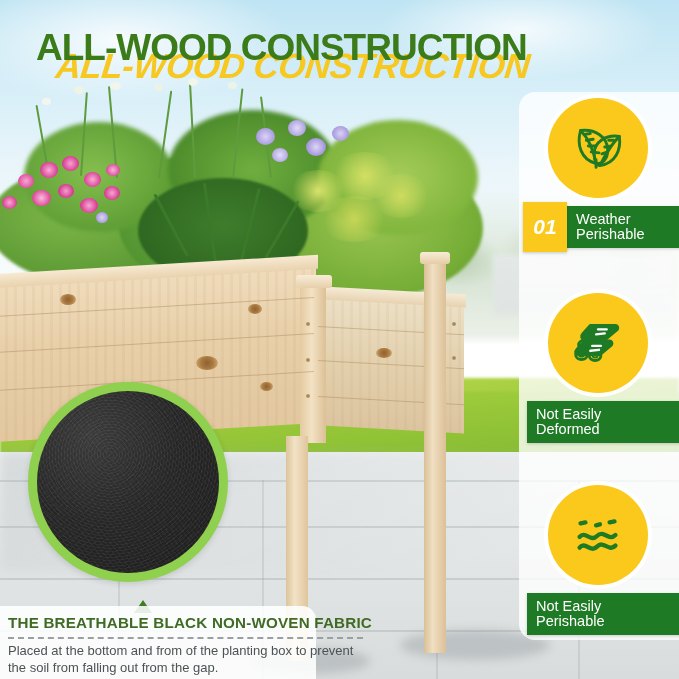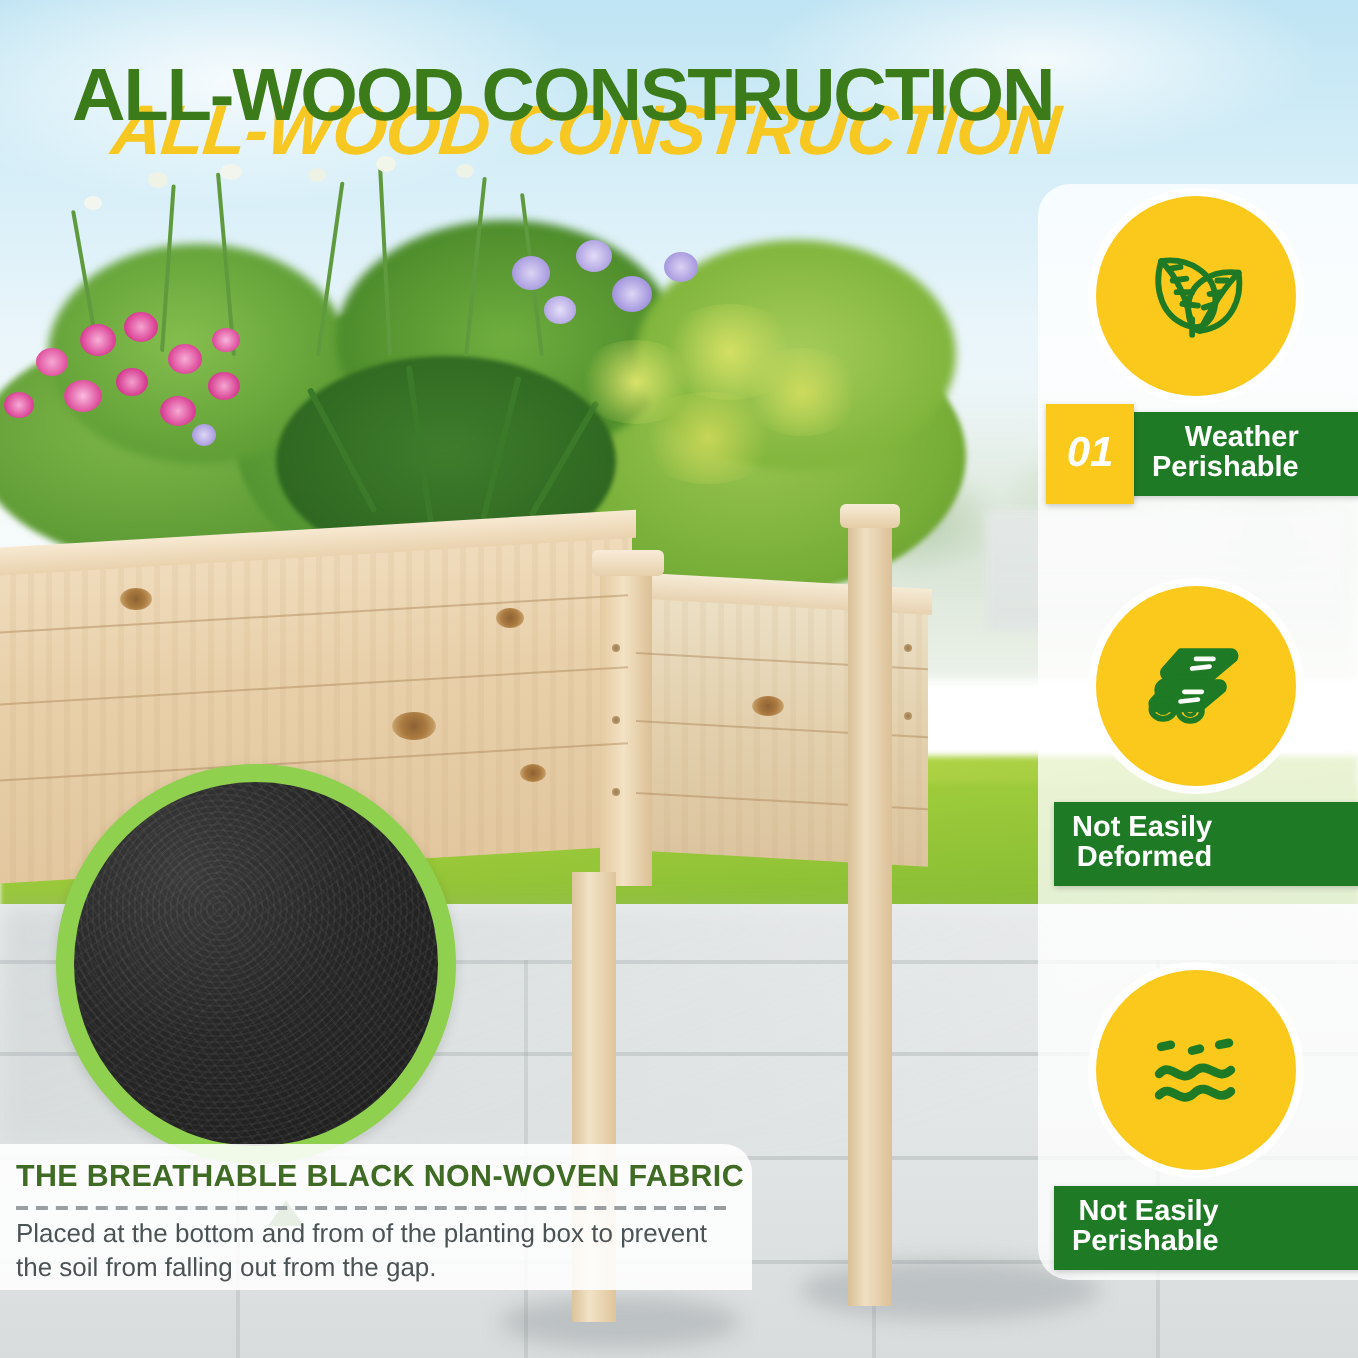--- a/index.html
+++ b/index.html
@@ -150,26 +150,26 @@
   .feature .num{
     width:44px;height:50px;margin-left:-4px;margin-top:0;
     background:#fbc91b;color:#ffffff;
     font-style:italic;font-weight:bold;font-size:21px;
     display:flex;align-items:center;justify-content:center;
     box-shadow:0 1px 3px rgba(0,0,0,.2);
     flex:0 0 auto;
   }
   .feature .txt{
     color:#ffffff;font-size:14.5px;line-height:15px;
-    margin-left:9px;font-weight:bold;text-align:right;
+    margin-left:9px;font-weight:normal;
   }
 
   
   .bottom-panel{
-    position:absolute;left:0;top:572px;width:376px;height:73px;
+    position:absolute;left:0;top:606px;width:316px;height:73px;
     background:rgba(255,255,255,.88);
     border-top-right-radius:14px;
   }
   .bp-head{
     position:absolute;left:8px;top:8px;
     font-size:15.2px;font-weight:bold;color:#3f6b24;letter-spacing:.2px;
     white-space:nowrap;
   }
   .bp-rule{
     position:absolute;left:8px;top:31px;width:355px;height:0;

